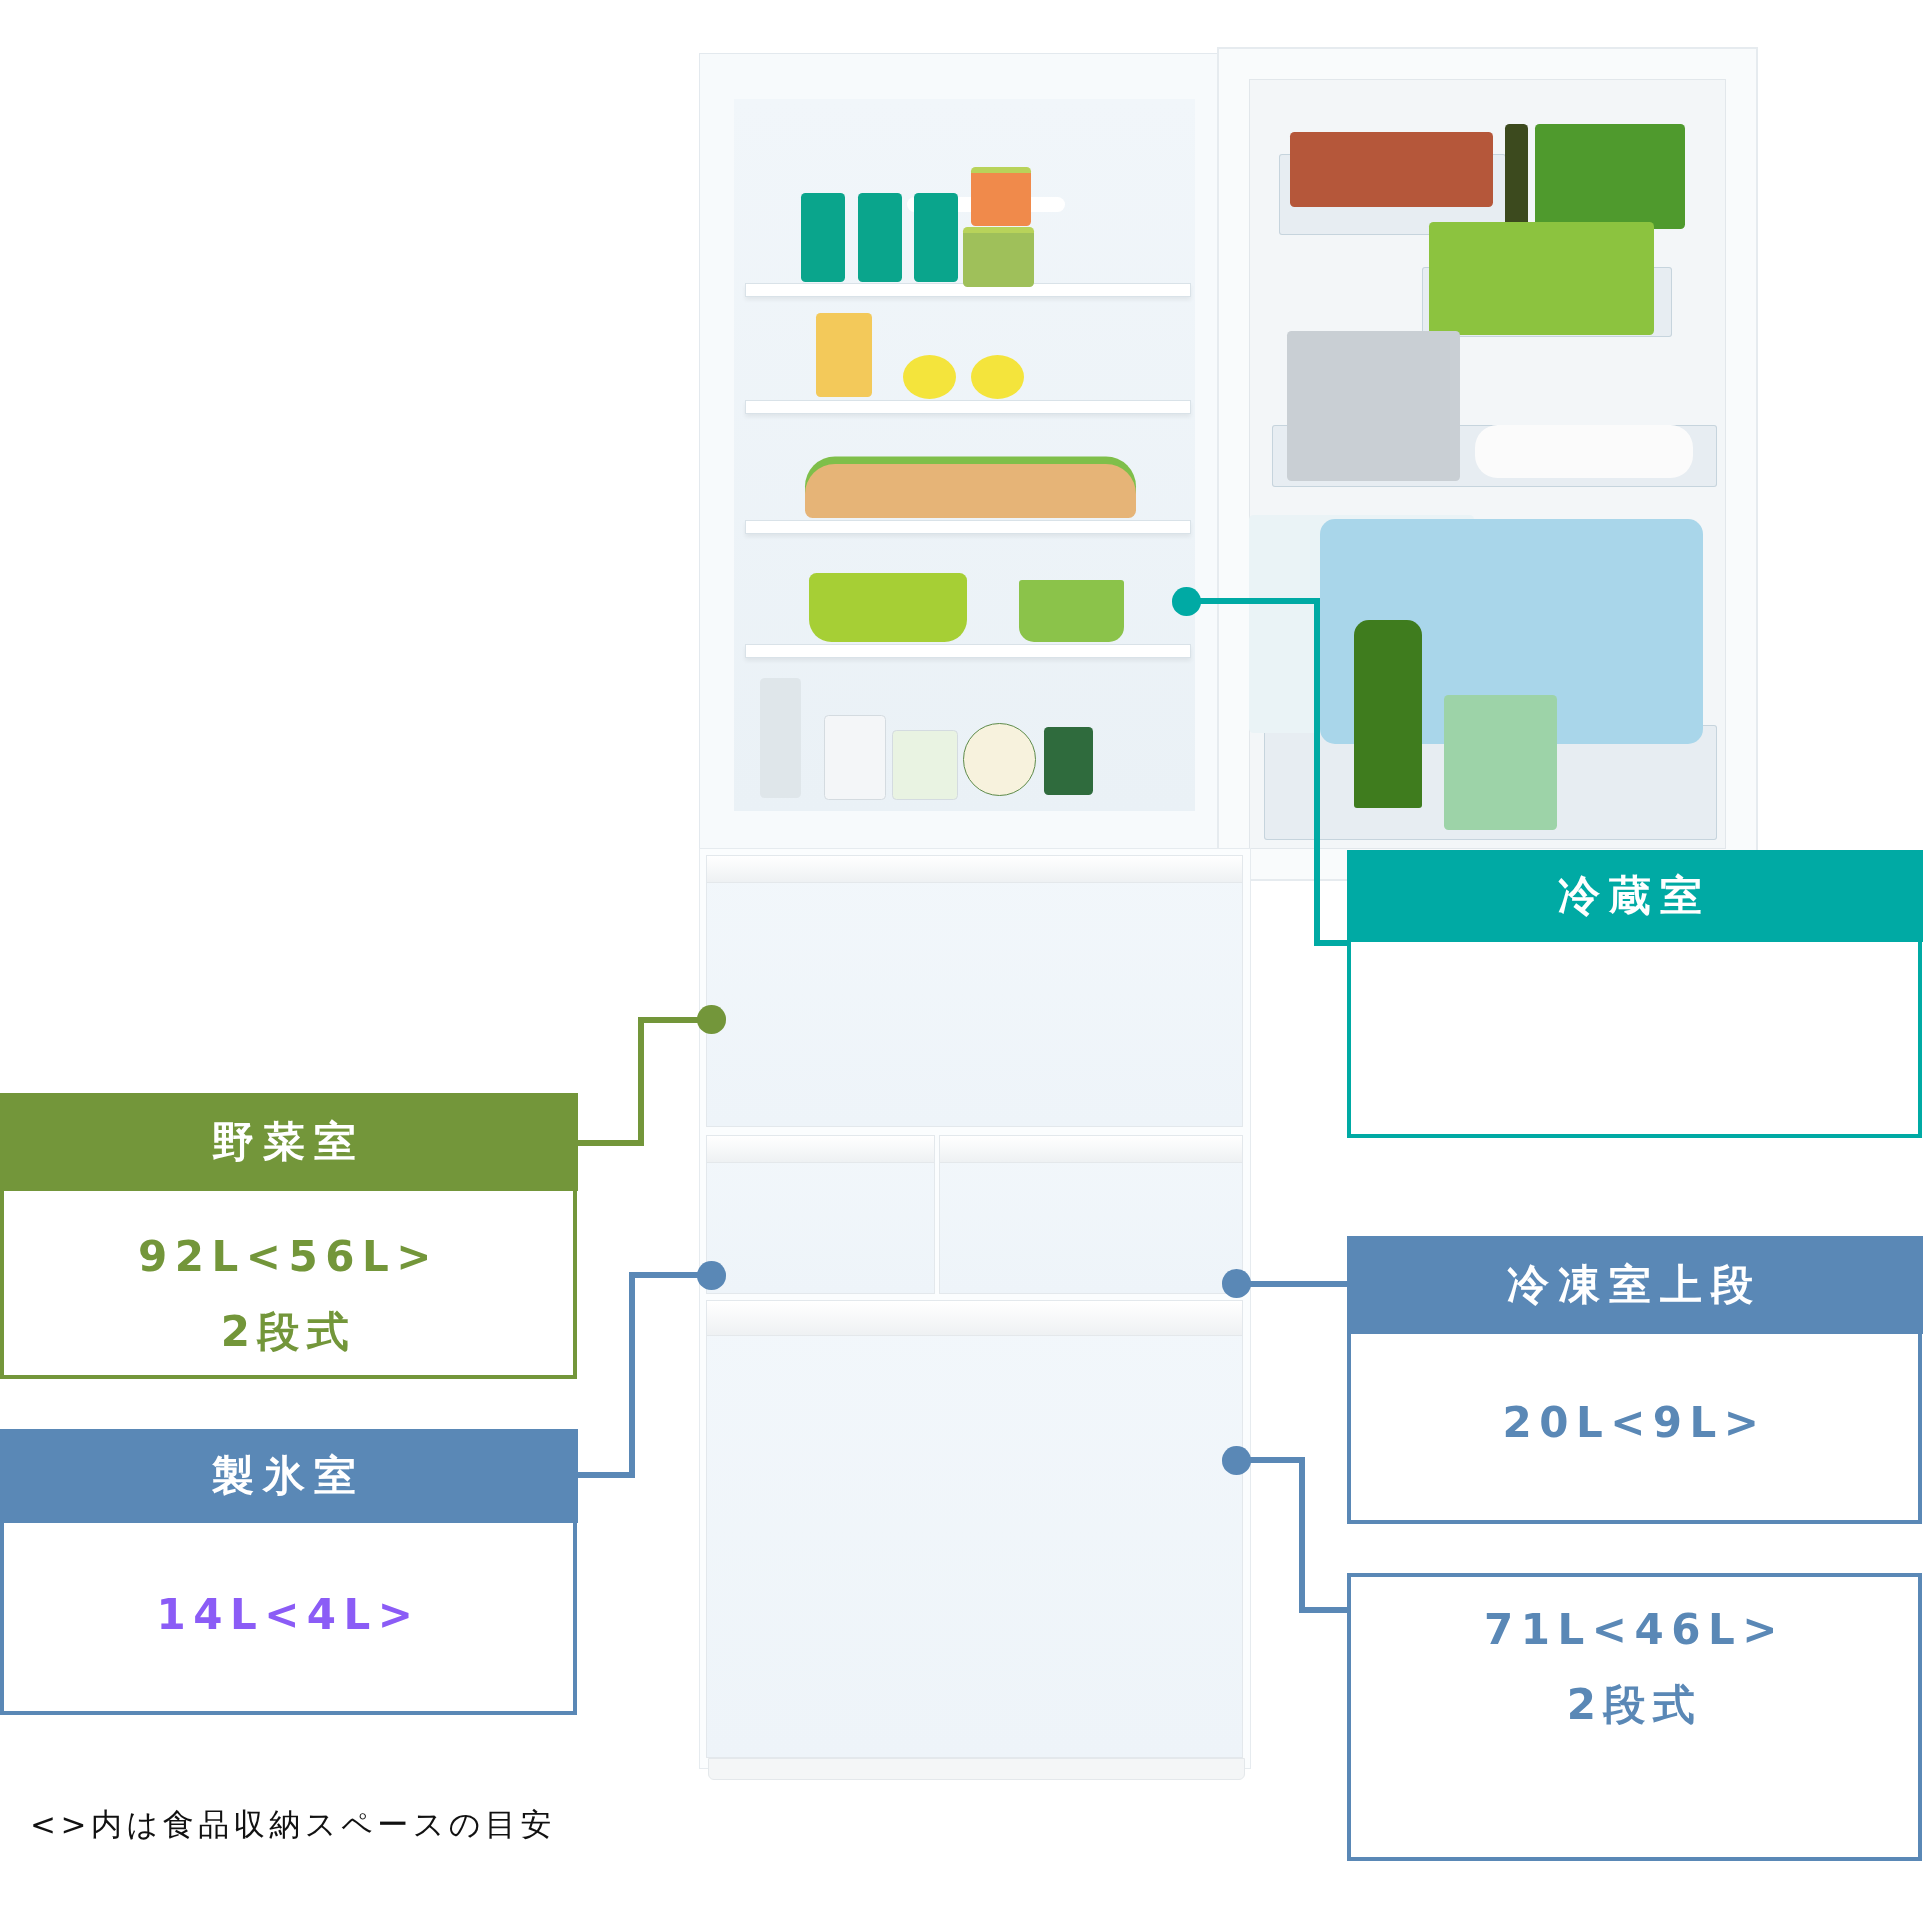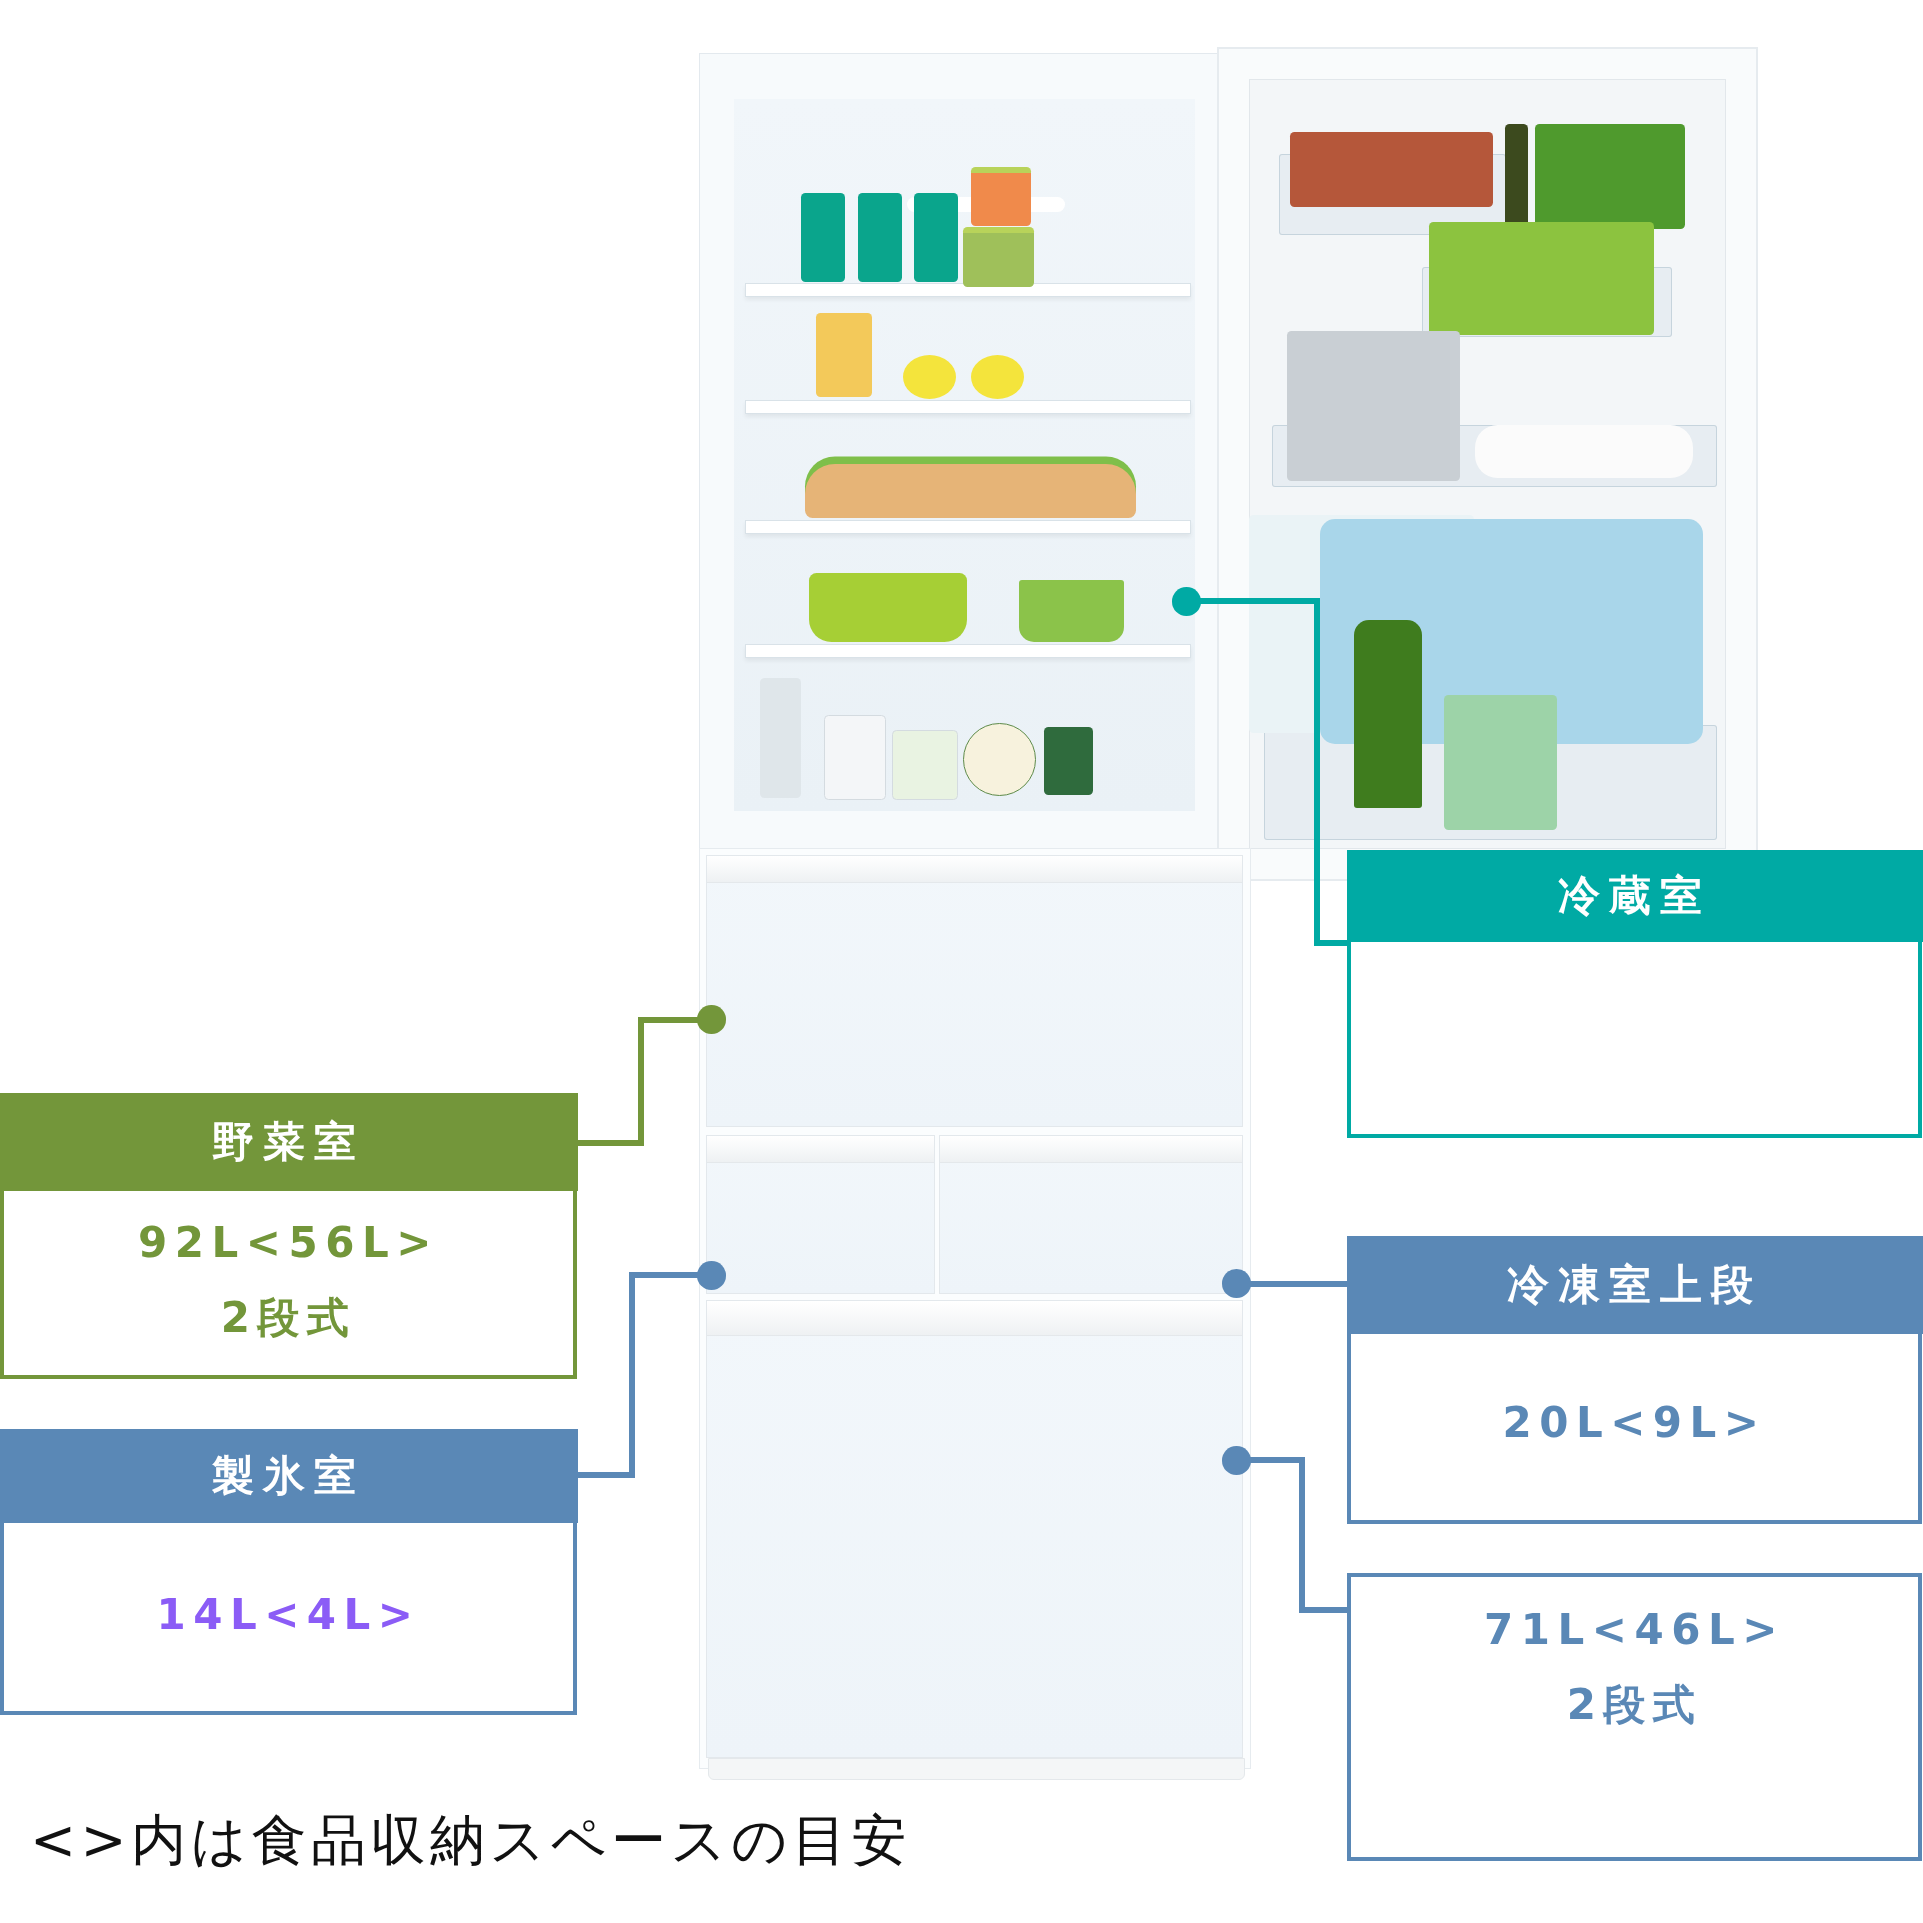--- a/index.html
+++ b/index.html
@@ -39,21 +39,21 @@
   
   .dot { position:absolute; width:28.6px; height:28.6px; border-radius:50%; }
   .line { position:absolute; }
 
   
   .label-box { position:absolute; box-sizing:border-box; background:#ffffff; }
   .label-head { display:flex; align-items:center; justify-content:center;
     color:#ffffff; font-size:42px; font-weight:bold; letter-spacing:9px; }
   .label-body { display:flex; flex-direction:column; align-items:center; justify-content:center;
     font-size:42px; font-weight:bold; letter-spacing:7.5px; line-height:75px; }
-  .footnote { left:30px; top:1804px; font-size:55px; color:#111111; letter-spacing:4.5px; }
+  .footnote { left:30px; top:1804px; font-size:31px; color:#111111; letter-spacing:4.5px; }
 </style>
 </head>
 <body>
 
 <div class="abs cabinet">
   <div class="cabinet-inner">
     <div class="light-bar"></div>
   </div>
 
   <div class="shelf" style="top:229px;"></div>
@@ -134,21 +134,21 @@
 <div class="dot" style="left:1222px;top:1446px;background:#5a88b6;"></div>
 <div class="line" style="left:1236px;top:1457px;width:69px;height:6px;background:#5a88b6;"></div>
 <div class="line" style="left:1299px;top:1457px;width:6px;height:156px;background:#5a88b6;"></div>
 <div class="line" style="left:1299px;top:1607px;width:50px;height:6px;background:#5a88b6;"></div>
 
 <div class="label-box" style="left:1347px;top:850px;width:575px;height:288px;border:4.5px solid #00aaa4;">
   <div class="label-head" style="height:92px;background:#00aaa4;margin:-4.5px -4.5px 0 -4.5px;">冷蔵室</div>
 </div>
 
 <div class="label-box" style="left:0px;top:1093px;width:577px;height:286px;border:4.5px solid #73963a;">
-  <div class="label-head" style="height:98px;background:#73963a;margin:-4.5px -4.5px 0 -4.5px;">野菜室</div>
+  <div class="label-head" style="height:98px;background:#73963a;margin:-4.5px -4.5px 14px -4.5px;">野菜室</div>
   <div class="label-body" style="height:179px;color:#73963a;">
     <div>92L&lt;56L&gt;</div>
     <div>2段式</div>
   </div>
 </div>
 
 <div class="label-box" style="left:0px;top:1429px;width:577px;height:286px;border:4.5px solid #5a88b6;">
   <div class="label-head" style="height:94px;background:#5a88b6;margin:-4.5px -4.5px 0 -4.5px;">製氷室</div>
   <div class="label-body" style="height:183px;color:#8b5cf6;">
     <div>14L&lt;4L&gt;</div>

